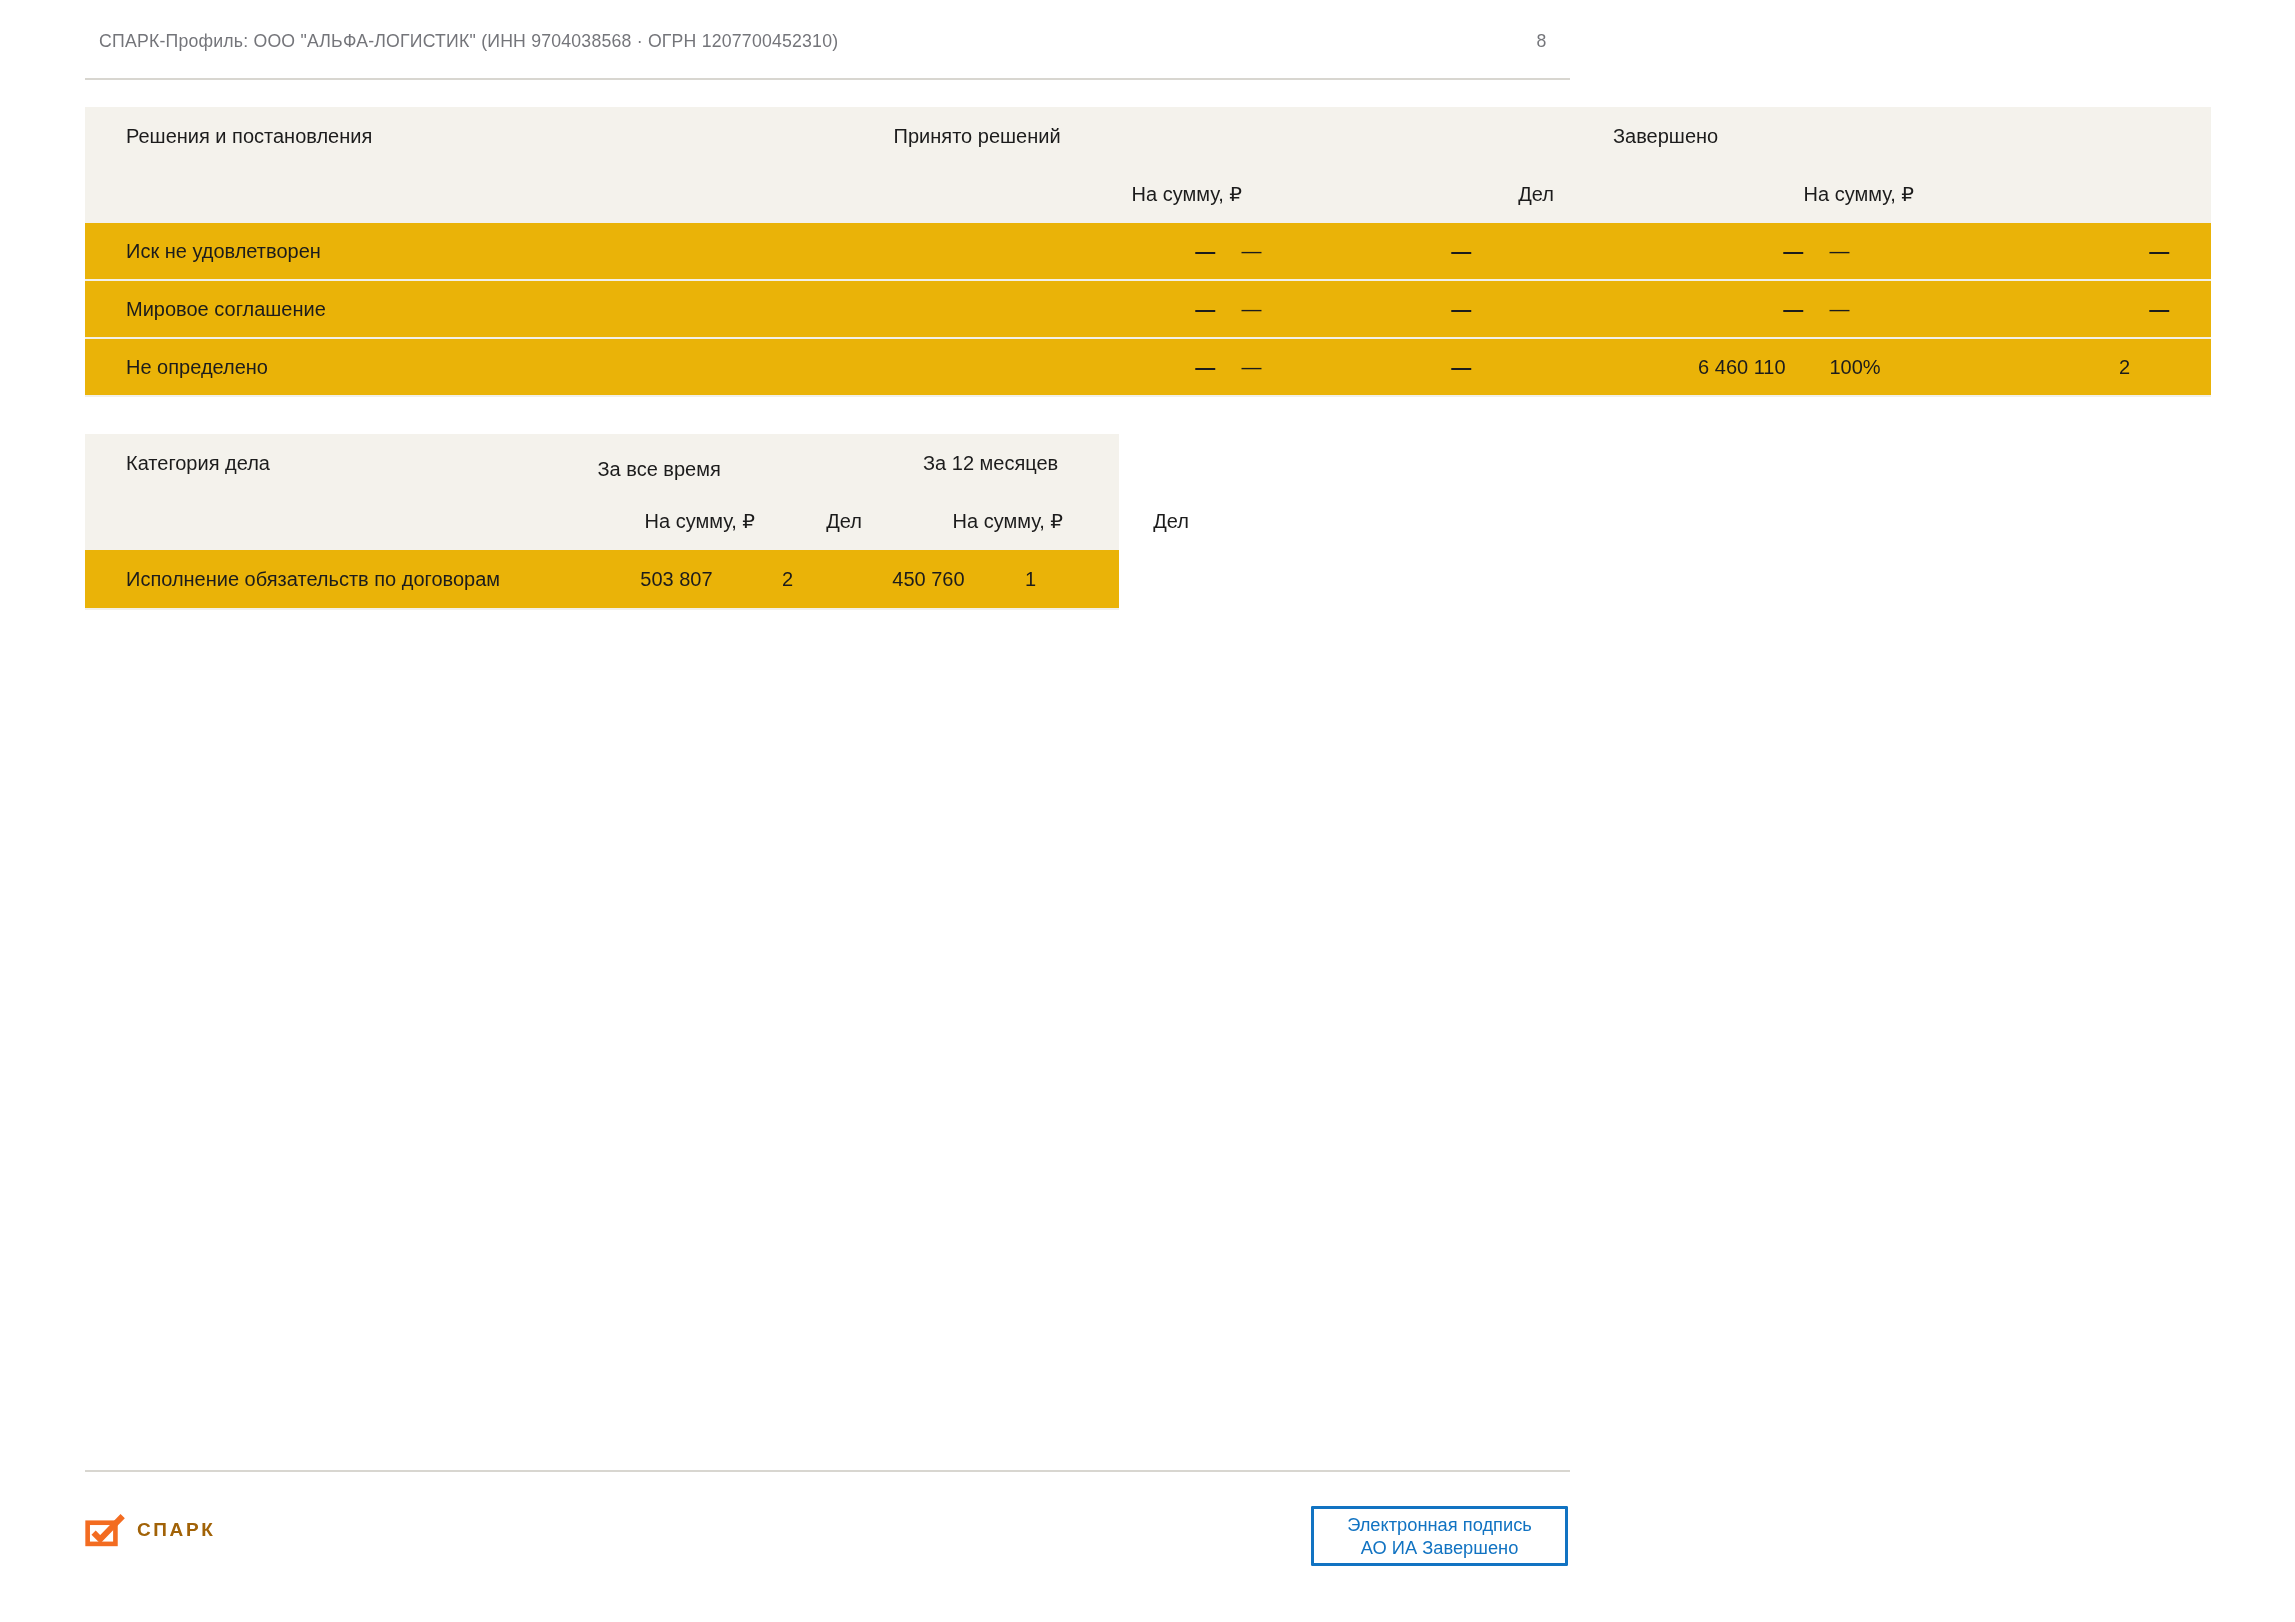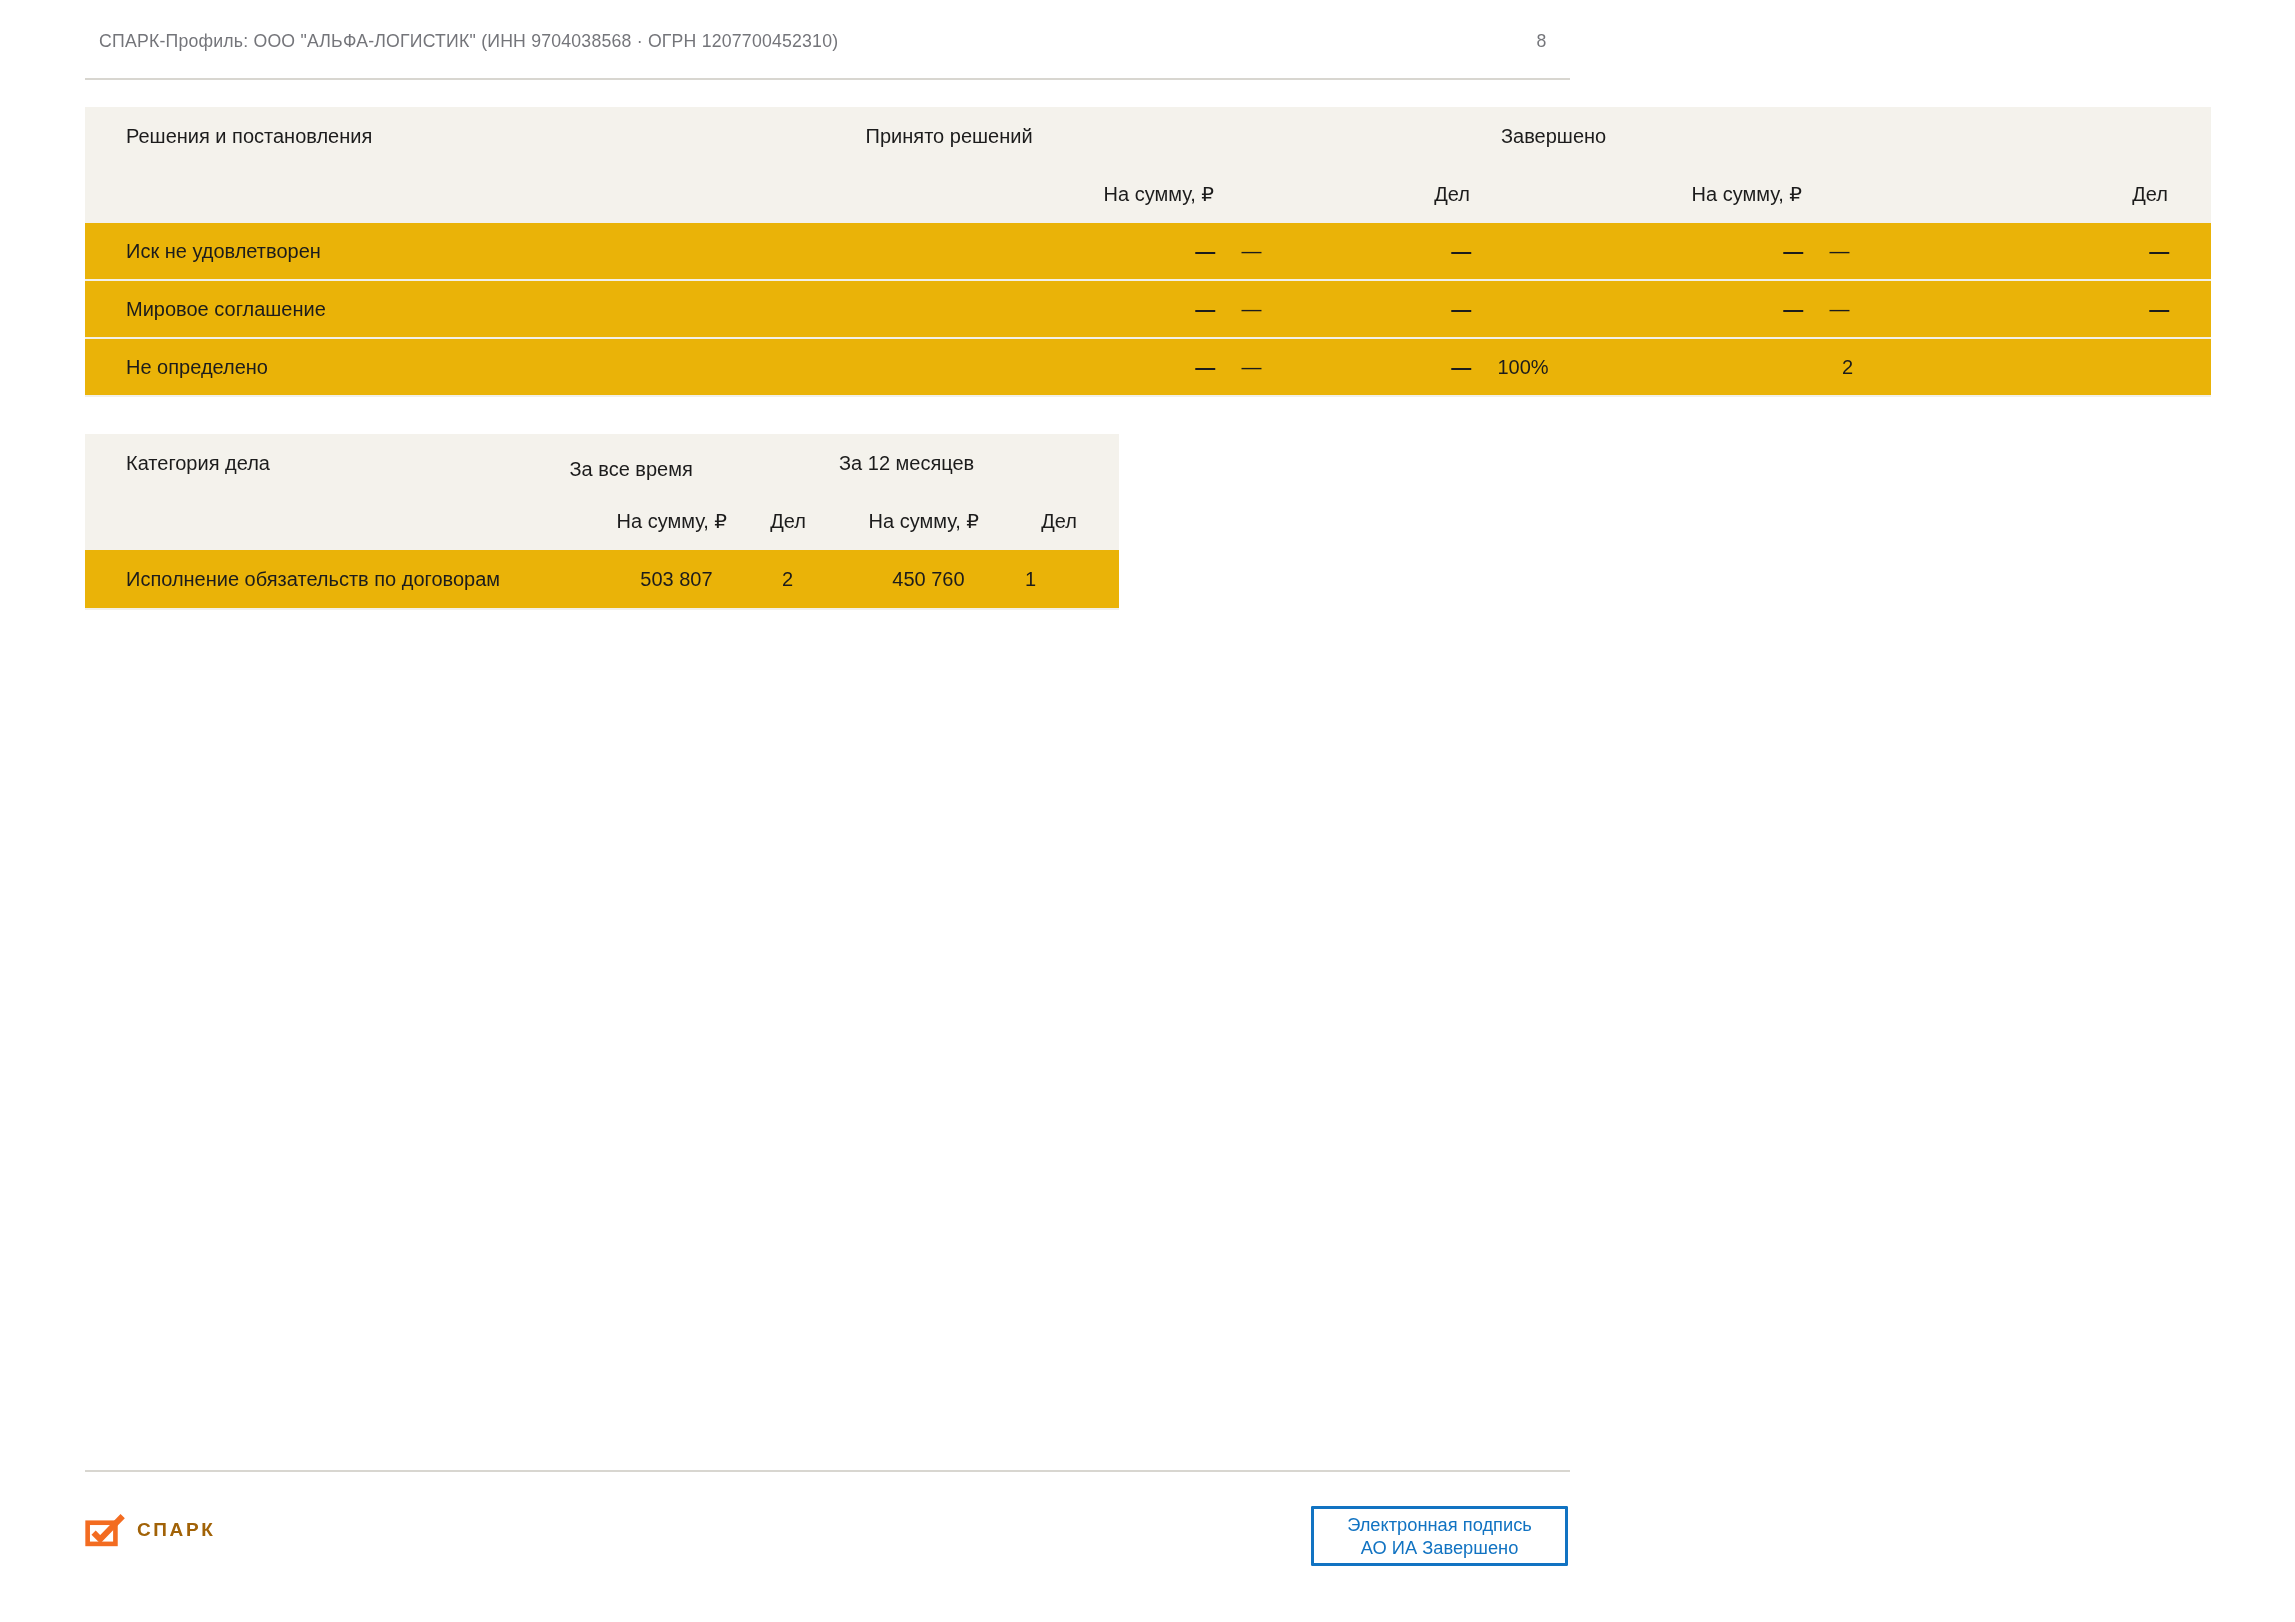--- a/index.html
+++ b/index.html
@@ -11,21 +11,21 @@
   .doc-title { position:absolute; left:99px; top:31px; font-size:17.7px; color:#74757a; letter-spacing:0.2px; }
   .page-number { position:absolute; left:1525px; top:31px; width:33px; text-align:center; font-size:17.7px; color:#74757a; }
   .rule { position:absolute; left:85px; width:1485px; height:2px; background:#d8d6d0; }
   .header-rule { top:78px; }
   .footer-rule { top:1470px; }
 
   
   .tbl { position:absolute; left:85px; }
   .thead { background:#f4f2ec; }
   .hrow, .trow { display:grid; }
-  .hrow { height:58px; }
+  .hrow { height:58px;gap:28px; }
   .hrow > div, .trow > div { display:flex; align-items:center; font-size:20px; color:#1c1c1c; }
   .trow { height:58px; border-bottom:2px solid #f2f0e9; background:#eab308; }
   .cell-label { padding-left:41px; }
   .num { justify-content:flex-end; }
   .pct { justify-content:flex-start; padding-left:27.5px; font-size:19px; color:#8f9091; }
   .dash { font-weight:700; letter-spacing:-1.3px; }
   .dash-gray { color:#9b9b9b; font-weight:400; font-size:18.3px; }
   .link { color:#0f78c8; }
   .group-head { justify-content:flex-start; }
 
@@ -104,20 +104,21 @@
       <div class="num dash">—</div>
       <div class="pct dash-gray">—</div>
       <div class="num dash">—</div>
     </div>
 
     <div class="trow">
       <div class="cell-label">Не определено</div>
       <div class="num dash">—</div>
       <div class="pct dash-gray">—</div>
       <div class="num dash">—</div>
+      <div class="num link sum-link">6 460 110</div>
       <div class="pct">100%</div>
       <div class="num link del-link">2</div>
     </div>
   </section>
 
   <section class="tbl categories">
     <div class="thead">
       <div class="hrow">
         <div class="cell-label">Категория дела</div>
         <div class="group-head g1">За все время</div>

